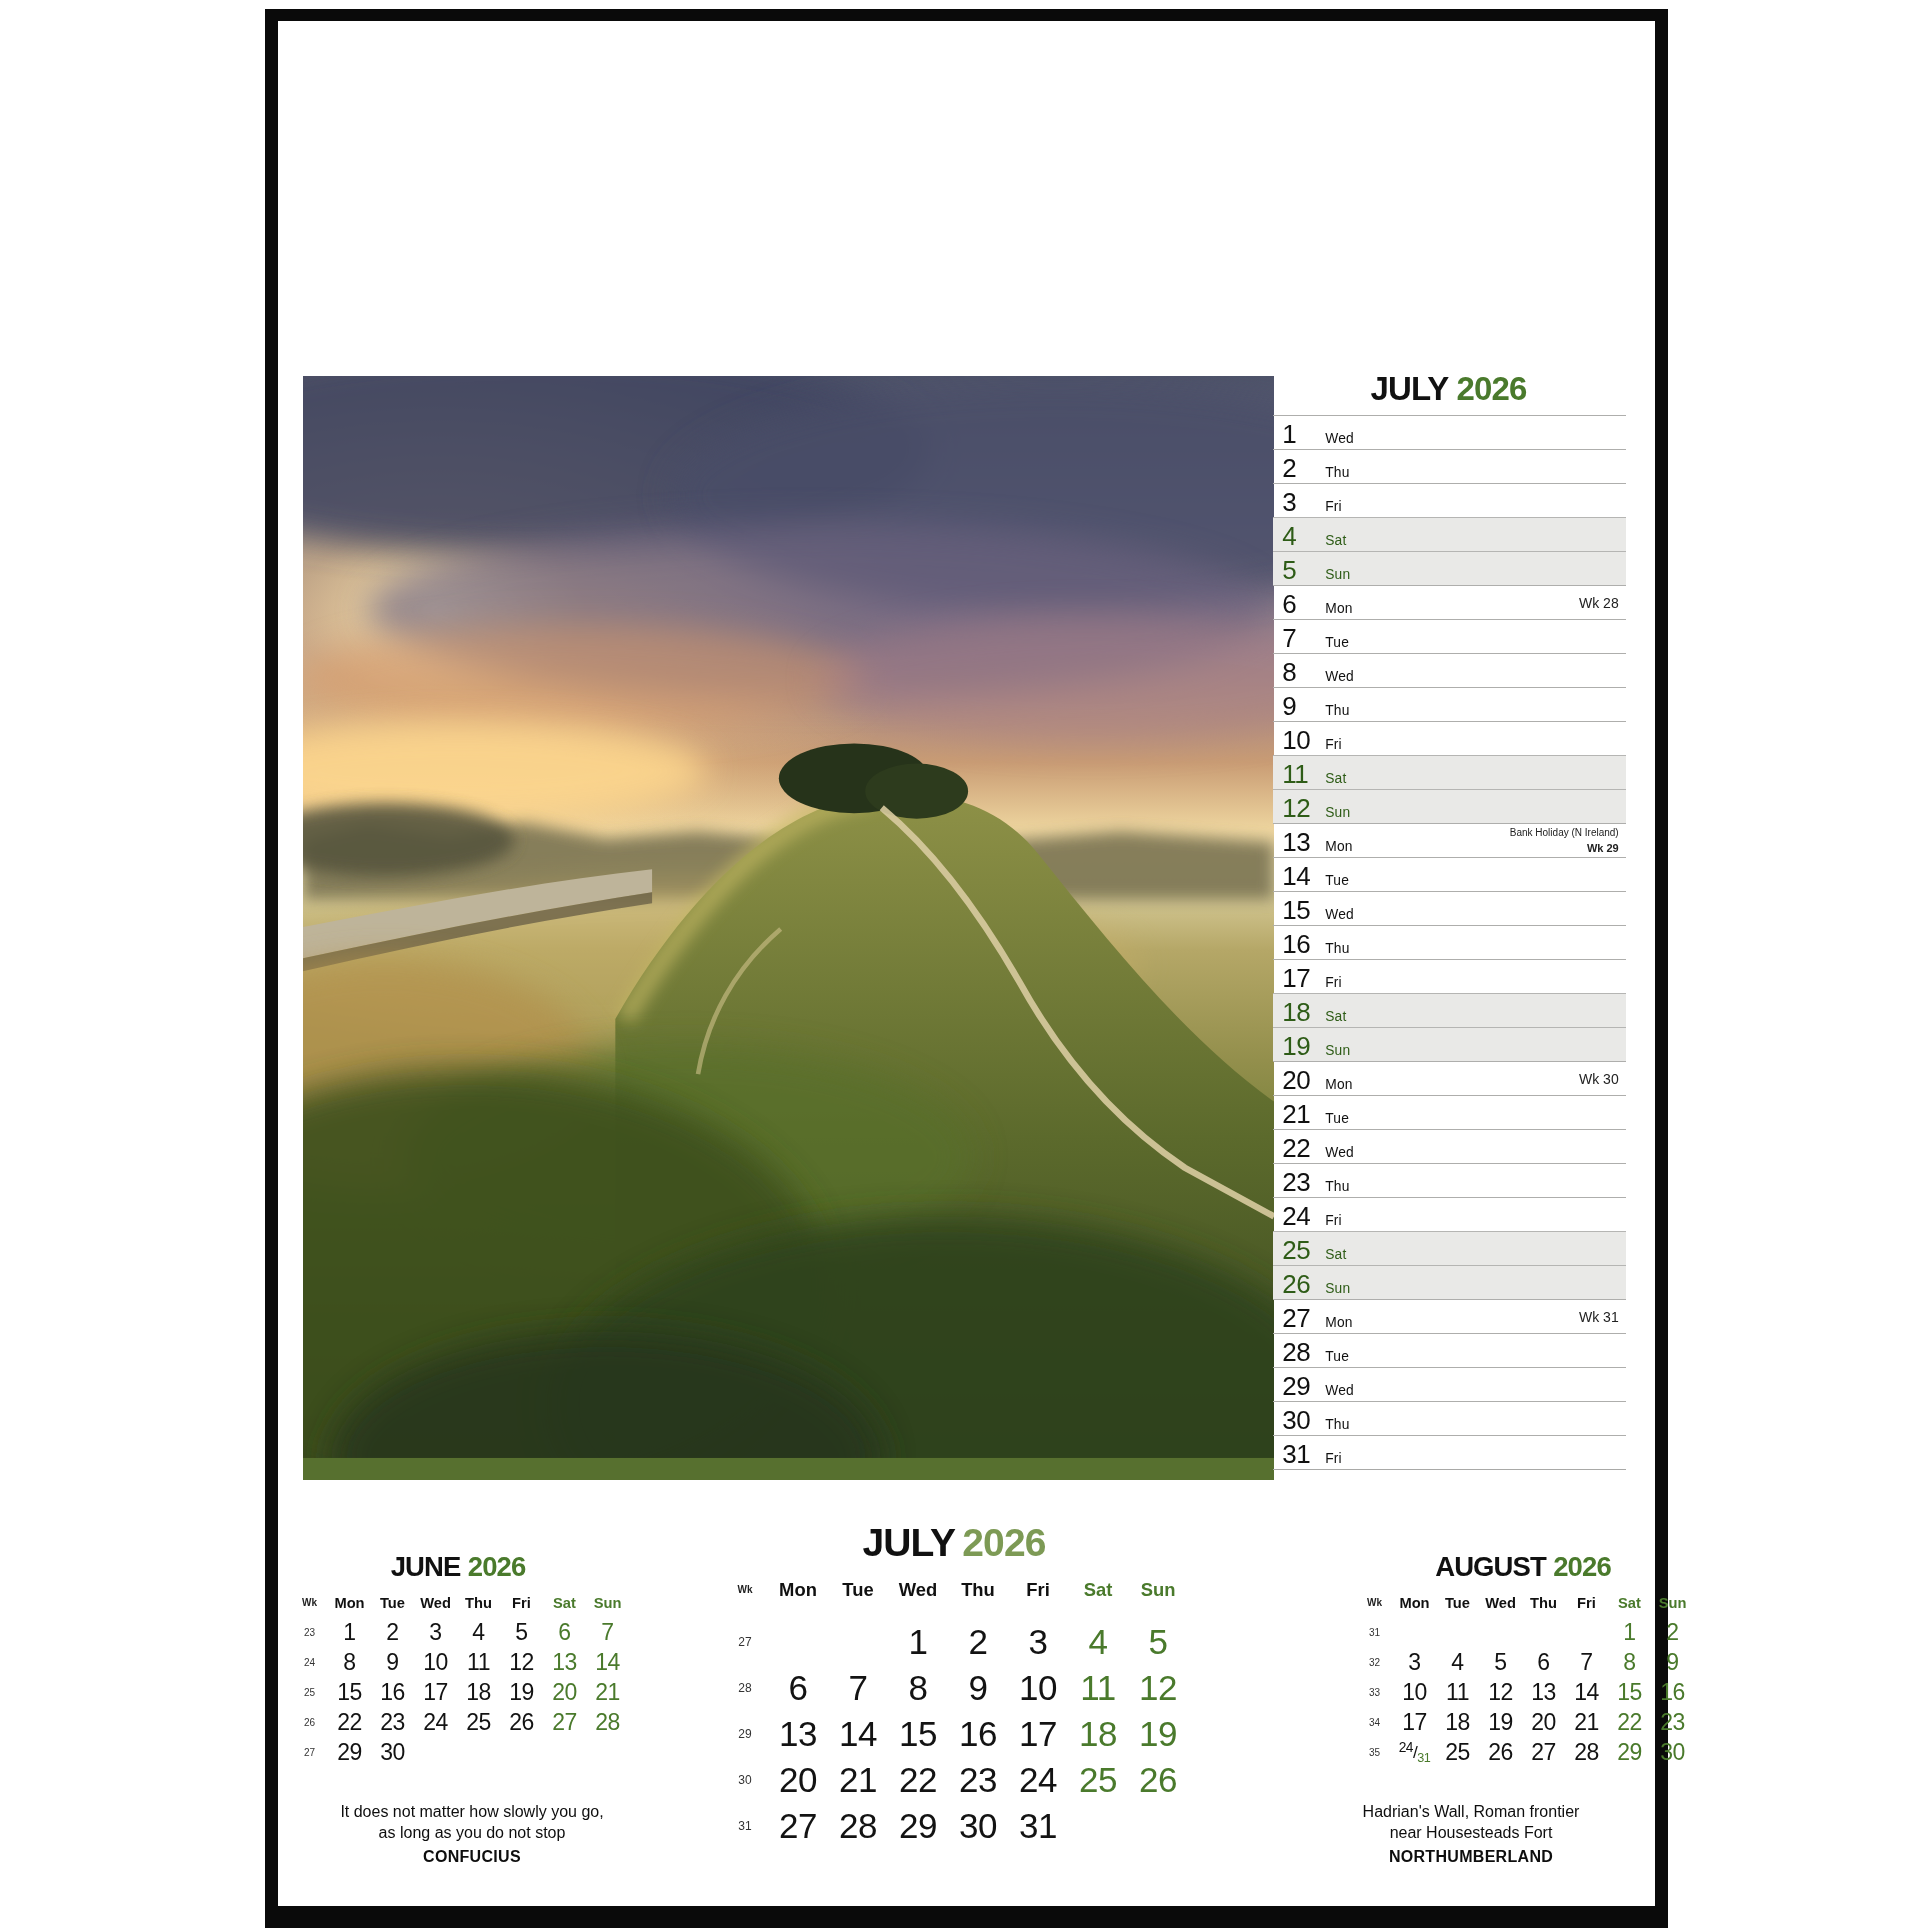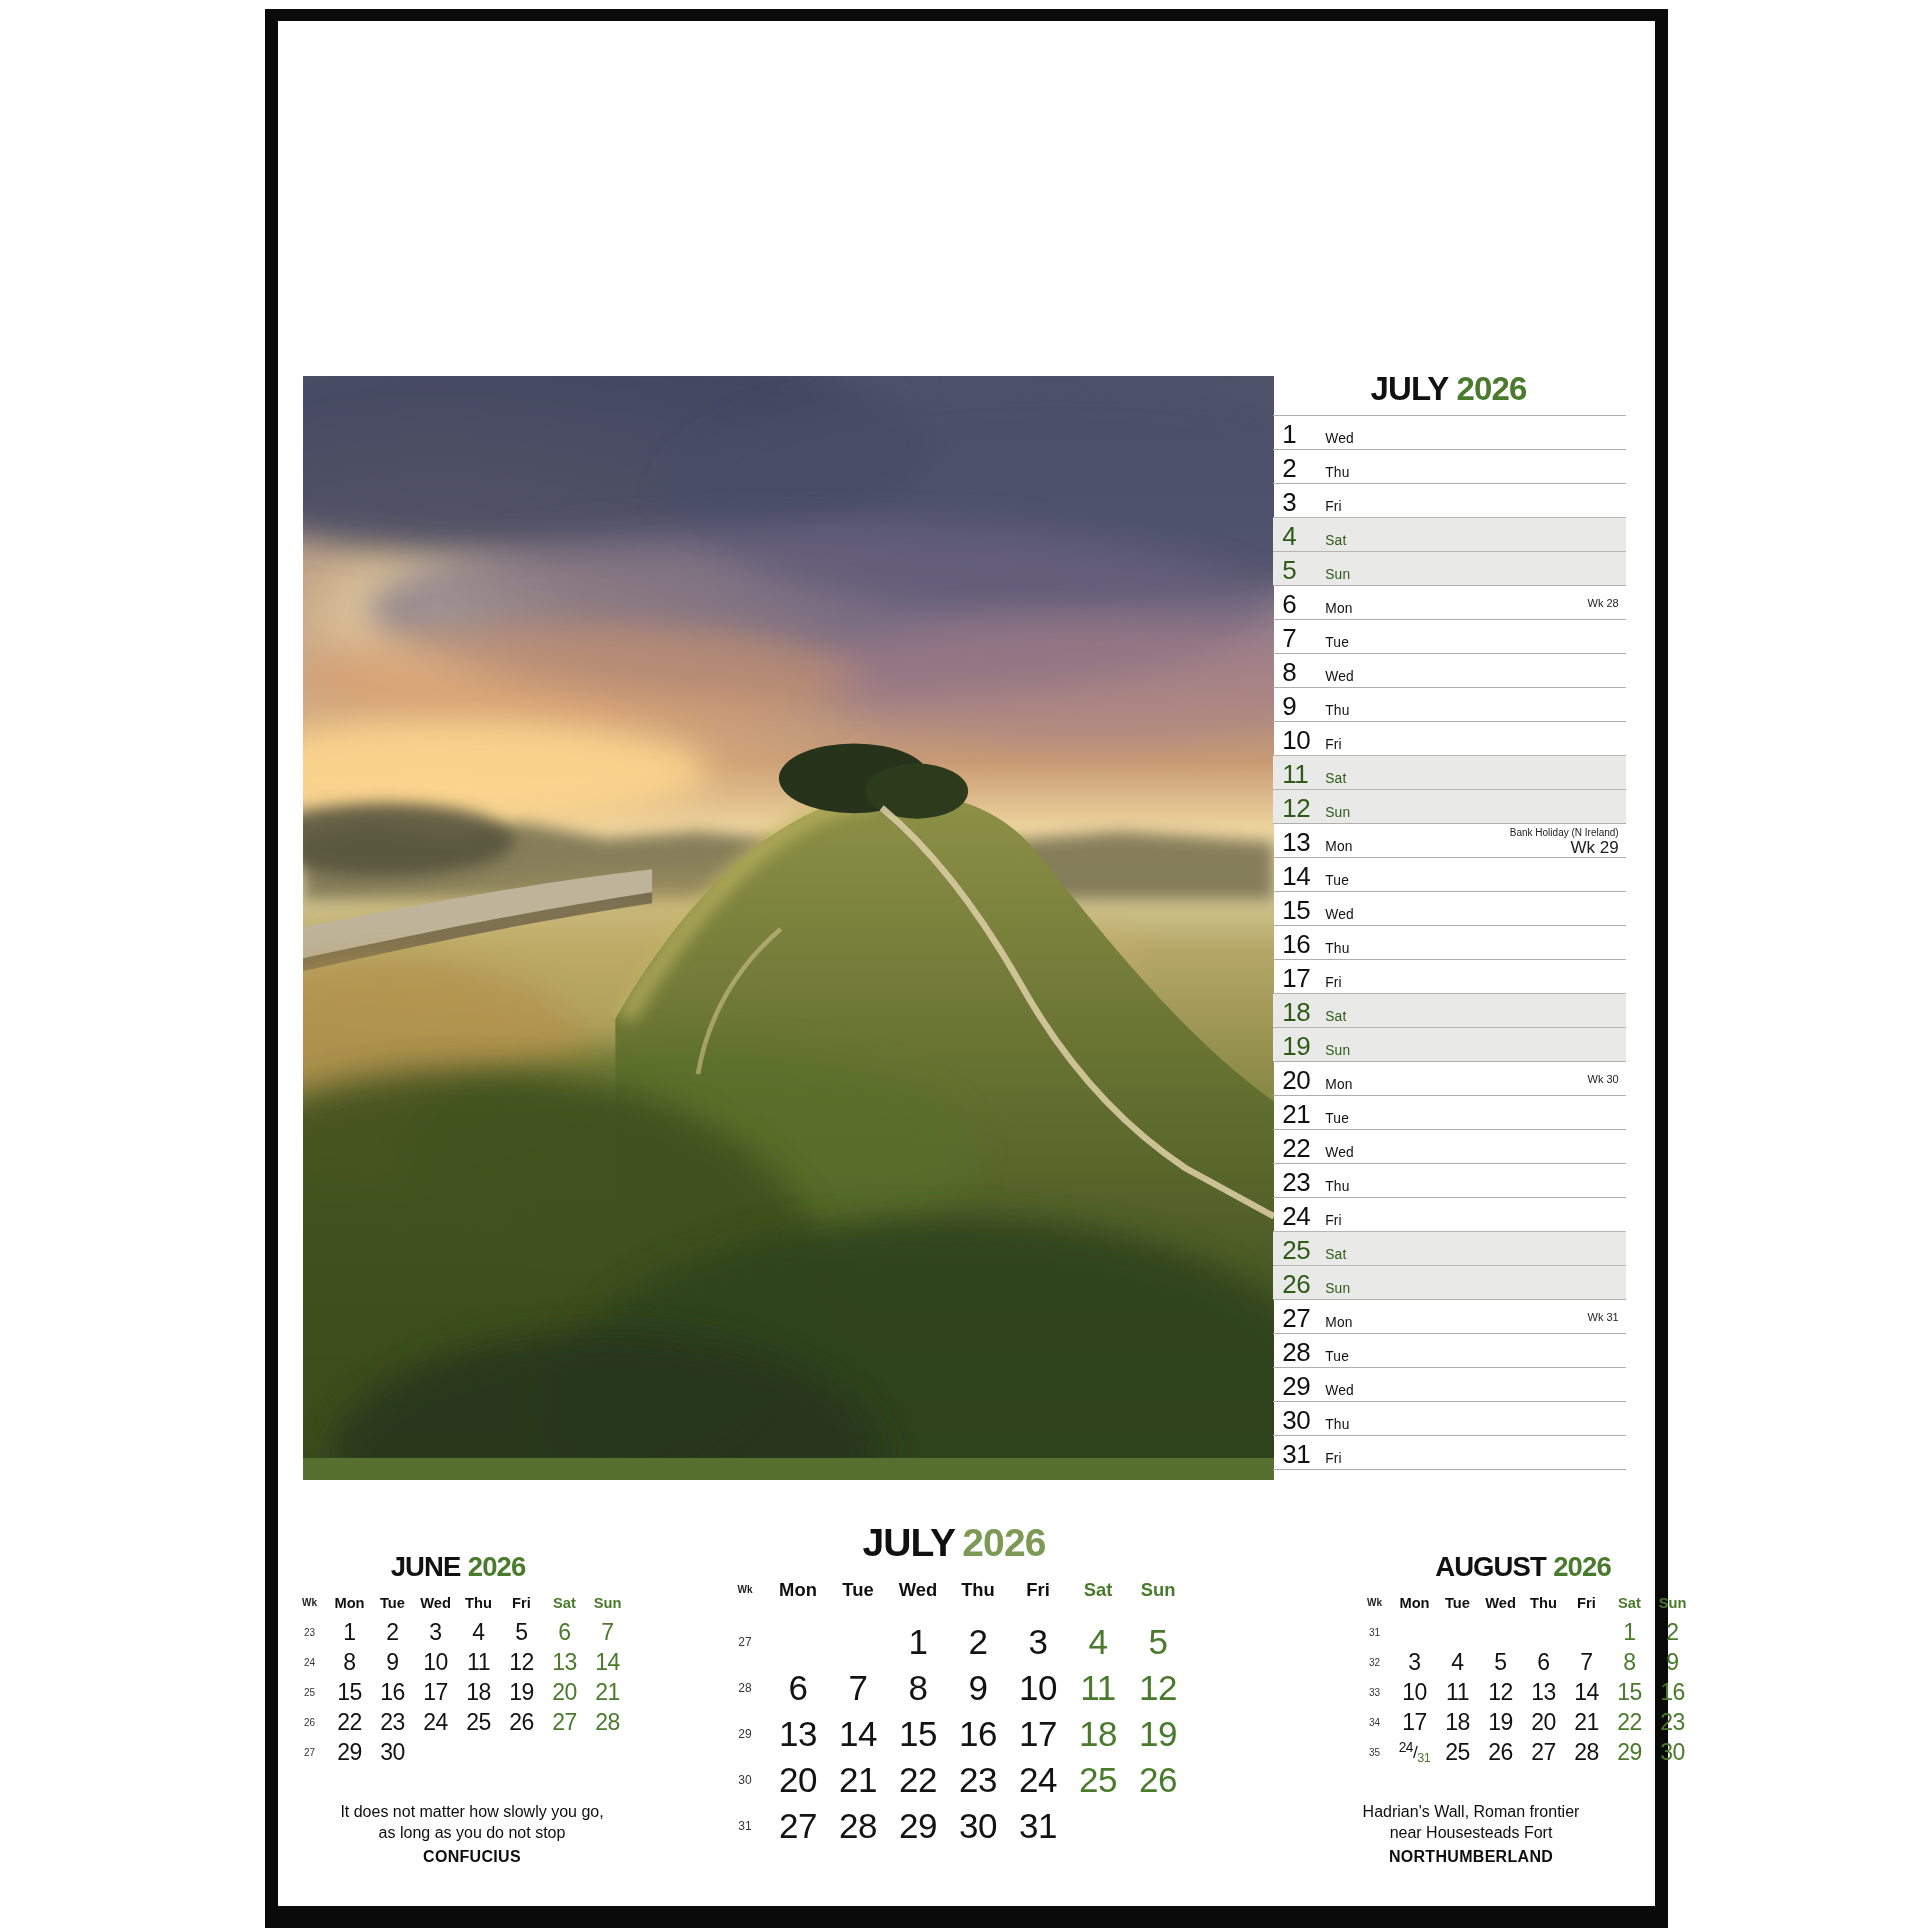--- a/index.html
+++ b/index.html
@@ -18,24 +18,24 @@
       font-size:33px;font-weight:800;letter-spacing:-0.9px;line-height:37px;white-space:nowrap;}
   .planner-title .yr{color:#4a7a2c;font-weight:700;margin-left:8.3px;}
   #planner-rows{left:995px;top:394px;width:353px;border-bottom:0.9px solid #a9a9a7;}
   .prow{height:34px;box-sizing:border-box;border-top:0.9px solid #aeaeac;
         position:relative;display:flex;align-items:baseline;padding:4.6px 0 0 9.2px;}
   .prow .num{font-size:26px;font-weight:500;letter-spacing:-0.5px;width:43px;line-height:26px;}
   .prow .wd{font-size:13.8px;font-weight:500;letter-spacing:0.2px;}
   .prow.wknd{background:#e9e9e7;border-top-color:#b5b5b3;}
   .prow.wknd .num,.prow.wknd .wd{color:#2e5c17;}
   .prow .wkl{position:absolute;right:7.3px;top:50%;transform:translateY(-50%);
-             font-size:11px;color:#222;font-weight:500;}
+             font-size:14px;color:#222;font-weight:500;}
   .prow .note{position:absolute;right:7.3px;top:2.3px;text-align:right;line-height:14.2px;}
   .prow .note .note1{font-size:10px;color:#222;}
-  .prow .note .note2{font-size:17px;color:#222;font-weight:400;}
+  .prow .note .note2{font-size:11px;color:#222;font-weight:700;}
 
   
   .mini h2{margin:0;text-align:center;font-weight:800;letter-spacing:-0.9px;white-space:nowrap;}
   .mini .yr{color:#4a7a2c;font-weight:700;margin-left:7.3px;}
   .mini .grid{display:grid;}
   .mini .c{display:flex;align-items:center;justify-content:center;box-sizing:border-box;}
   .mini .h{font-weight:600;color:#111;}
   .mini .h.we{color:#4a7a2c;}
   .mini .wkh{font-size:10px !important;font-weight:600;color:#222;}
   .mini .wk{color:#333;}

